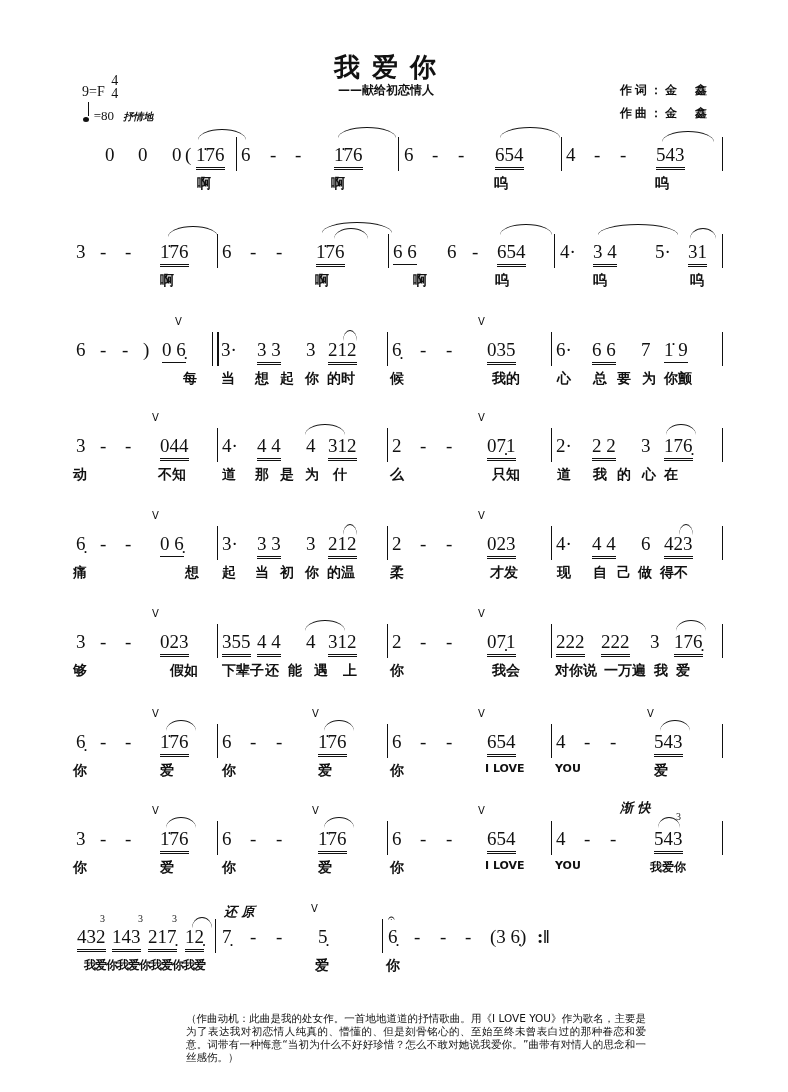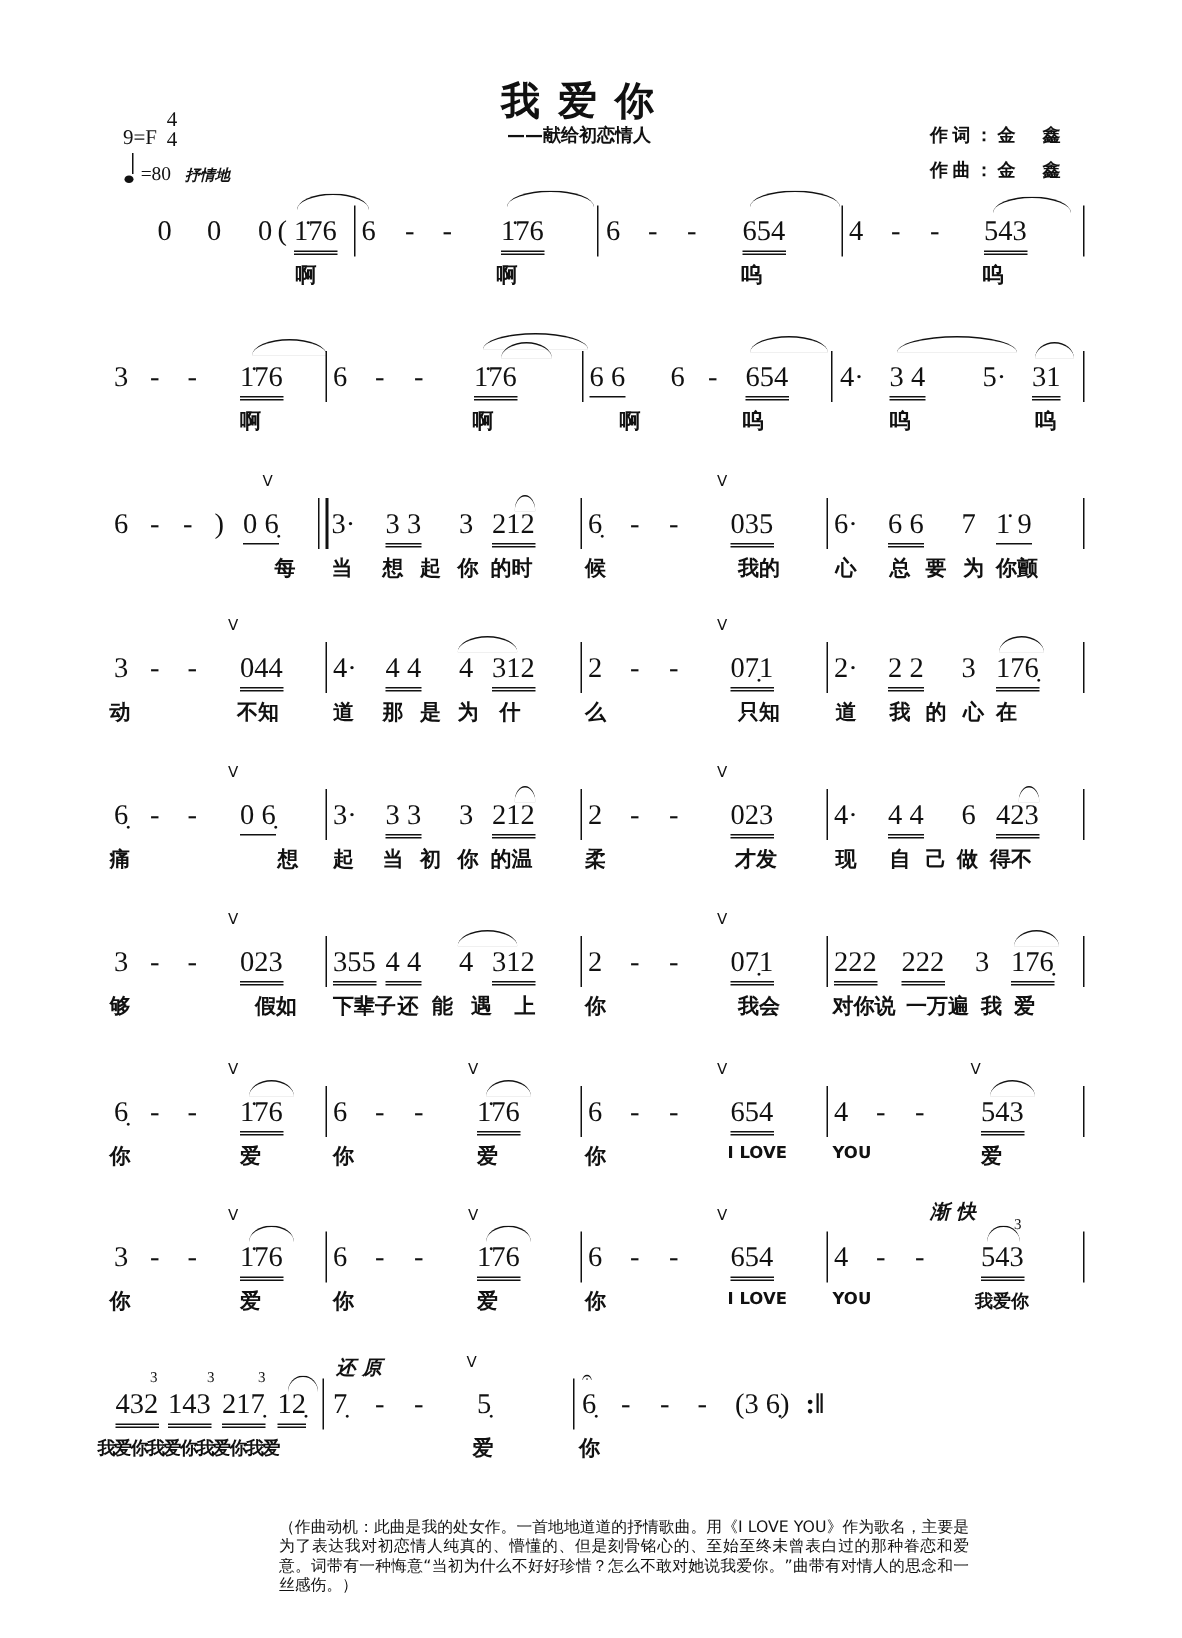--- a/index.html
+++ b/index.html
@@ -374,18 +374,18 @@
   <span class="breath" style="left:311px;">V</span>
   <span class="tok" style="left:318px;">5̣</span>
   <span class="bar" style="left:382px;"></span>
   <span class="abs" style="left:388px; top:-14px; font-size:12px;">𝄐</span>
   <span class="tok" style="left:388px;">6̣</span>
   <span class="tok" style="left:414px;">-</span>
   <span class="tok" style="left:440px;">-</span>
   <span class="tok" style="left:465px;">-</span>
   <span class="tok" style="left:490px;">(3 6̣)</span>
   <span class="tok" style="left:537px; font-weight:bold;">:‖</span>
-  <span class="lyr" style="left:65px; font-size:12px; letter-spacing:-1px;">我爱你我爱你我爱你我爱</span>
+  <span class="lyr" style="left:84px; font-size:12px; letter-spacing:-1px;">我爱你我爱你我爱你我爱</span>
   <span class="lyr" style="left:315px;">爱</span>
   <span class="lyr" style="left:386px;">你</span>
 </div>
 
 <div class="note-text" style="left:186px; top:1012px;">（作曲动机：此曲是我的处女作。一首地地道道的抒情歌曲。用《I LOVE YOU》作为歌名，主要是为了表达我对初恋情人纯真的、懵懂的、但是刻骨铭心的、至始至终未曾表白过的那种眷恋和爱意。词带有一种悔意“当初为什么不好好珍惜？怎么不敢对她说我爱你。”曲带有对情人的思念和一丝感伤。）</div>
 
 </body></html>

